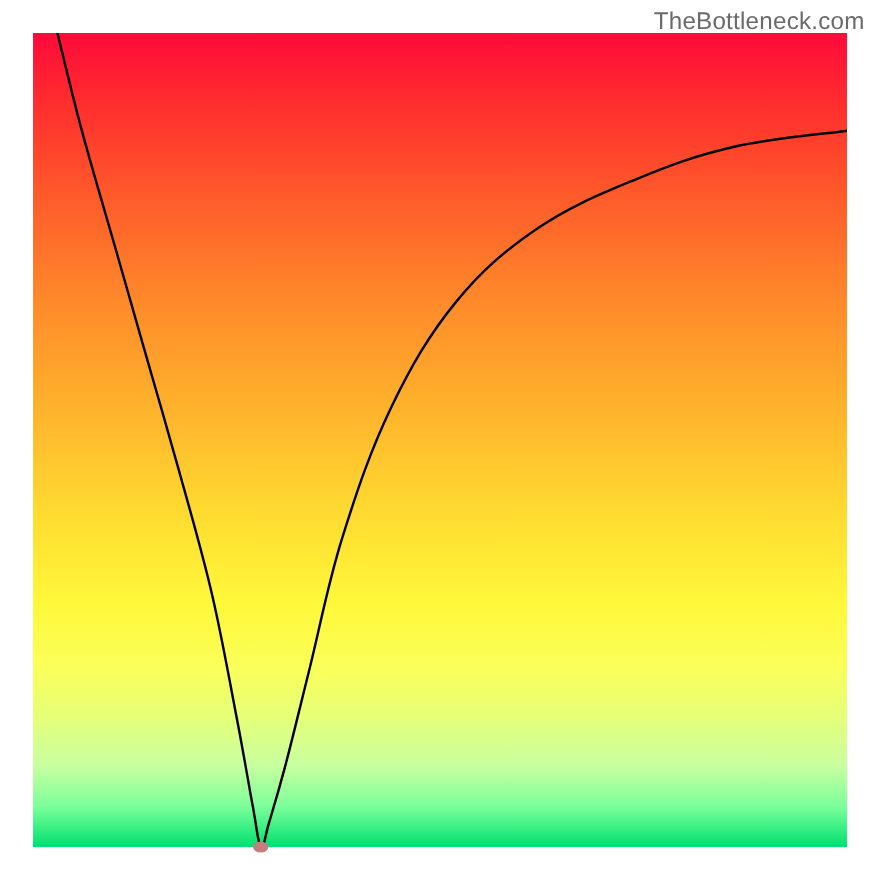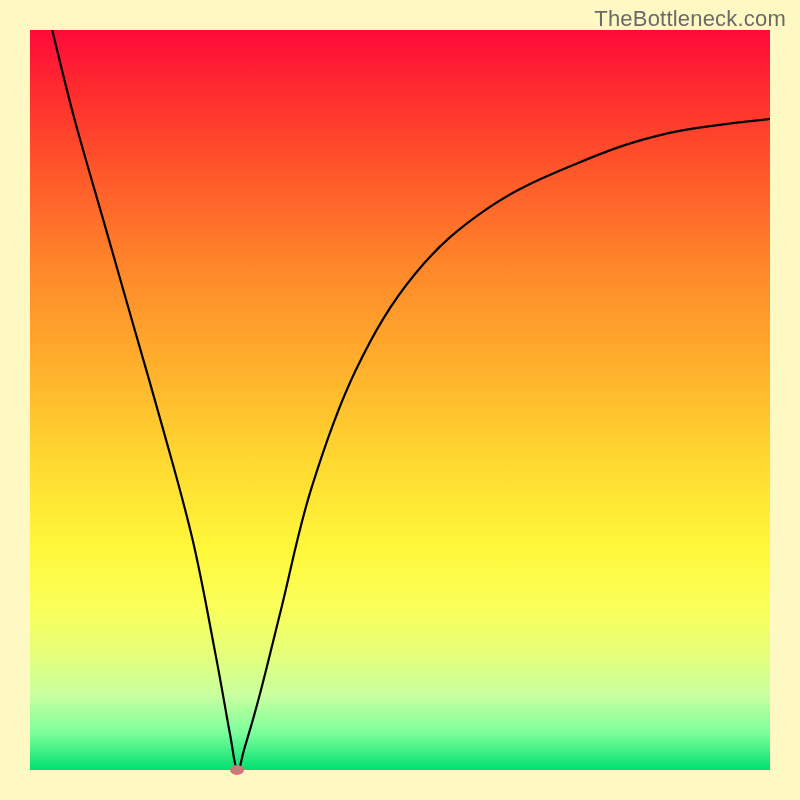--- a/index.html
+++ b/index.html
@@ -10,21 +10,21 @@
     background: #000;
     overflow: hidden;
     font-family: Arial, Helvetica, sans-serif;
   }
   .frame {
     position: absolute;
     left: 0;
     top: 0;
     width: 800px;
     height: 800px;
-    background: #fef9c3;
+    background: #ffffff;
   }
   .plot-area {
     position: absolute;
     left: 30px;
     top: 30px;
     width: 740px;
     height: 740px;
     background: linear-gradient(to bottom,
       #ff0a3a 0%,
       #ff2b2e 8%,

